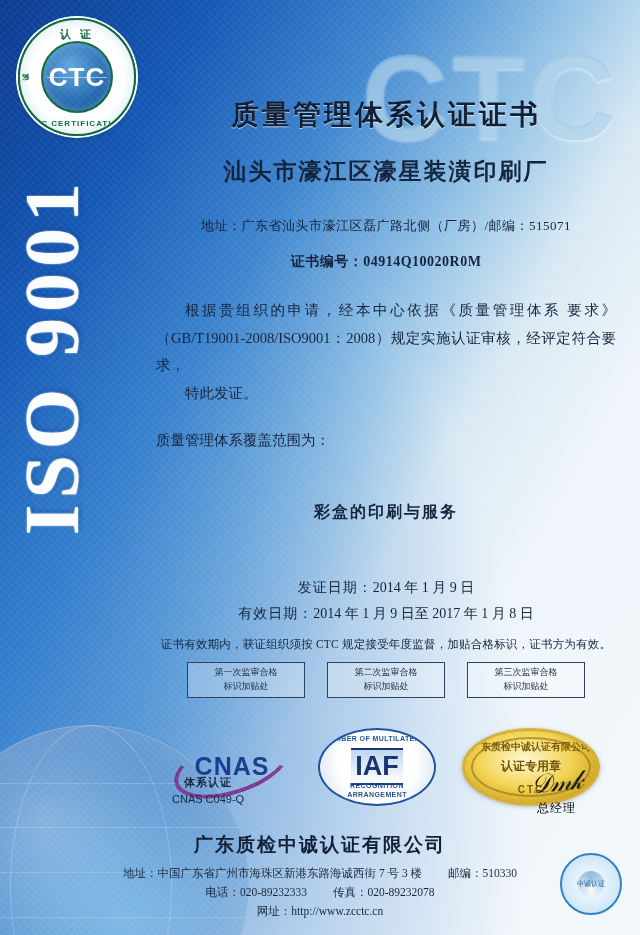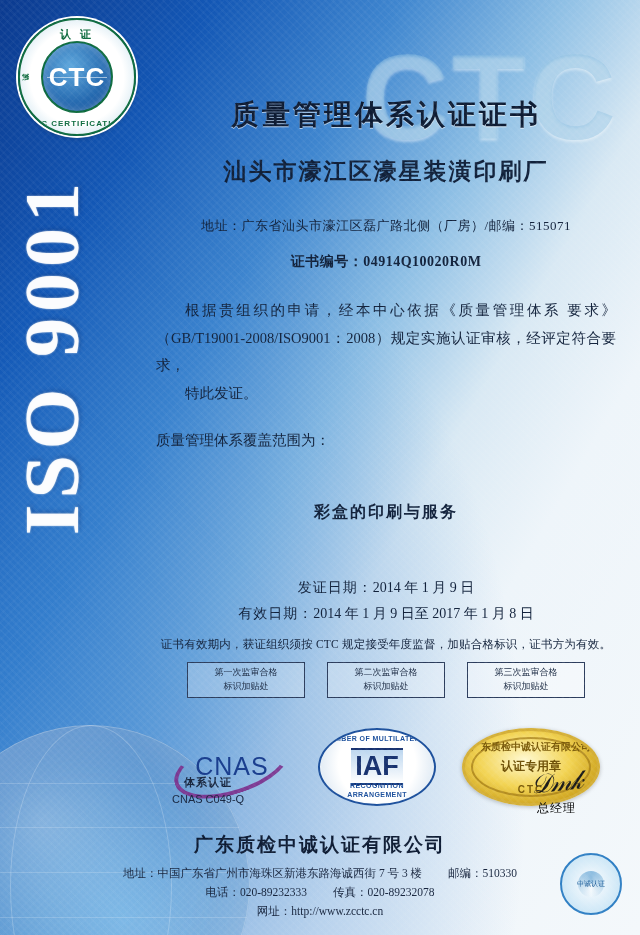--- a/index.html
+++ b/index.html
@@ -259,21 +259,21 @@
     gap: 26px;
     height: 86px;
   }
   .cnas {
     position: relative;
     width: 120px; height: 66px;
     display: flex; align-items: center; justify-content: center;
   }
   .cnas .txt {
     font-family: "Liberation Sans", sans-serif;
-    font-weight: normal;
+    font-weight: bold;
     font-size: 25px;
     letter-spacing: 1px;
     color: #1b3f8f;
     z-index: 2;
   }
   .cnas .swoosh {
     position: absolute;
     left: 0; top: 4px;
     width: 120px; height: 56px;
     border: 4px solid #7b2d8b;

